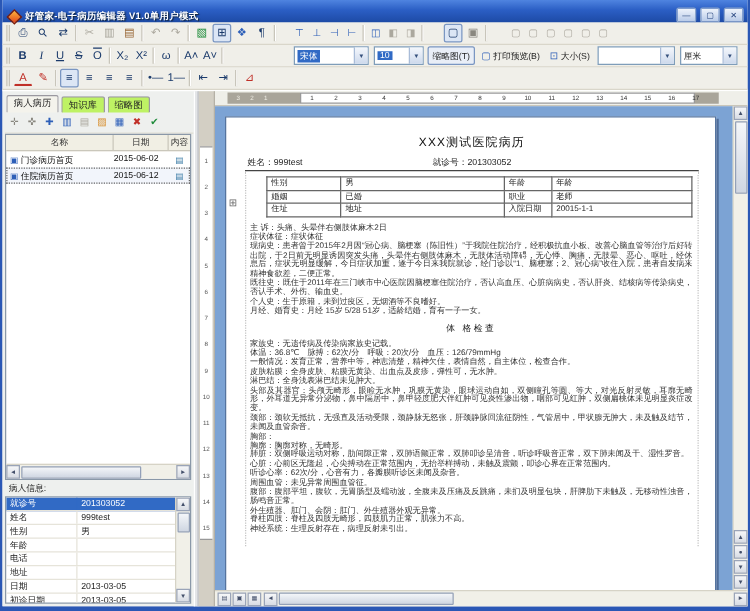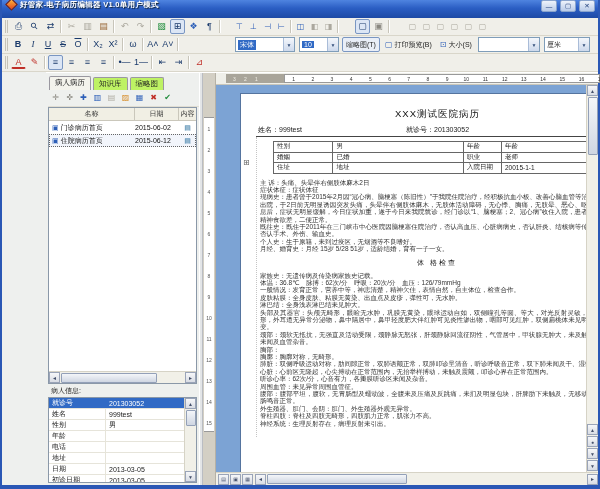--- a/index.html
+++ b/index.html
@@ -1,20 +1,20 @@
 <!DOCTYPE html>
 <html><head>
 <meta charset="utf-8">
 <style>
   *{margin:0;padding:0;box-sizing:border-box;font-family:"Liberation Sans","DejaVu Sans",sans-serif;}
   html,body{width:600px;height:489px;overflow:hidden;}
   .win{position:relative;width:600px;height:489px;display:flex;flex-direction:column;
        background:#eef0ee;border:2px solid #2a57b5;border-top:none;border-bottom:4px solid #2a57b5;}
   
-  .titlebar{height:18px;flex:0 0 18px;display:flex;align-items:flex-start;padding:0 3px;
+  .titlebar{height:18px;flex:0 0 18px;display:flex;align-items:flex-end;padding:0 3px;
     background:linear-gradient(#4f84e0,#2b5ec4 45%,#1d4aa5);color:#fff;}
   .appicon{width:9px;height:9px;margin:0 4px 0 2px;background:linear-gradient(135deg,#ffb53a,#e2441b);
     transform:rotate(45deg);border:1px solid #7c1d08;flex:0 0 9px;}
   .apptitle{font-size:7.5px;font-weight:bold;letter-spacing:.3px;text-shadow:1px 1px 1px #123;flex:1;white-space:nowrap;}
   .wbtn{width:16px;height:12px;margin-left:2px;display:flex;align-items:center;justify-content:center;
     font-size:6.5px;color:#1d3c78;background:linear-gradient(#eef3fb,#b9cbe8);border:1px solid #8aa4cc;border-radius:2px;}
   
   .menubar{height:13px;flex:0 0 13px;display:flex;align-items:center;background:#f0efe9;border-bottom:1px solid #dddace;padding-left:2px;}
   .mitem{font-size:7.5px;color:#222;padding:0 7px;line-height:13px;}
   
@@ -38,21 +38,21 @@
   .spacer{flex:0 0 auto;}
   .combo{height:15px;background:#fff;border:1px solid #7f9db9;display:inline-flex;align-items:center;
     font-size:7px;color:#222;padding-left:2px;position:relative;margin:0 2px;}
   .carrow{width:11px;height:13px;margin-left:auto;display:flex;align-items:center;justify-content:center;
     font-size:5px;color:#35507c;background:linear-gradient(#f4f7fc,#cdd9ec);border-left:1px solid #a9bcd8;}
   .val-sel{background:#316ac5;color:#fff;padding:0 2px;white-space:nowrap;}
   .tbbtn{height:15px;display:inline-flex;align-items:center;gap:2px;font-size:7px;color:#222;padding:0 3px;margin:0 1px;white-space:nowrap;}
   .tbbtn.outlined{border:1px solid #7a96c2;background:#e9eef7;border-radius:2px;}
   .tbbtn .bicon{font-size:8px;color:#2d5fb8;}
   
-  .main{flex:1;display:flex;min-height:0;background:#eef0ee;border-top:1px solid #fff;margin-left:44px;}
+  .main{flex:1;display:flex;min-height:0;background:#eef0ee;border-top:1px solid #fff;}
   
   .sidebar{flex:0 0 153px;display:flex;flex-direction:column;min-height:0;padding:1px 0 2px 2px;}
   .tabs{height:16px;flex:0 0 16px;display:flex;align-items:flex-end;padding-left:1px;}
   .tab{font-size:7.5px;color:#222;padding:1px 5px 1px;background:#bef264;border:1px solid #9a98a0;
     border-bottom:none;border-radius:2px 2px 0 0;margin-right:1px;}
   .tab.act{background:#f4f3ec;padding-bottom:2px;}
   .sbtools{height:17px;flex:0 0 17px;display:flex;align-items:center;gap:1px;padding-left:1px;border-bottom:1px solid #e0ddd2;}
   .tree{flex:1;min-height:0;margin-right:2px;border:1px solid #8a98a8;background:#fff;display:flex;flex-direction:column;}
   .thead{display:flex;height:13px;flex:0 0 13px;background:#f1efe4;border-bottom:1px solid #cac7bb;font-size:7px;color:#333;}
   .thead span{display:flex;align-items:center;justify-content:center;border-right:1px solid #cac7bb;}
@@ -91,21 +91,21 @@
   .docview{flex:1;display:flex;flex-direction:column;min-width:0;min-height:0;}
   .hruler{height:12px;flex:0 0 12px;background:#efefe9;position:relative;border-bottom:1px solid #c9c6ba;}
   .hr-seg{position:absolute;top:1px;height:9px;}
   .hr-margin{background:#a9a59a;}
   .hr-white{background:#fff;border:1px solid #999;}
   .hr-nums{position:absolute;top:1px;height:9px;display:flex;}
   .hrn{width:19.2px;flex:0 0 19.2px;display:flex;align-items:center;justify-content:center;font-size:5px;color:#333;}
   .hrm{width:11px;flex:0 0 11px;display:flex;align-items:center;justify-content:center;font-size:5px;color:#f1efe6;}
   .docbody{flex:1;display:flex;min-height:0;}
   .canvas{flex:1;position:relative;background:#7ca3d4;overflow:hidden;}
-  .page{position:absolute;left:24px;top:8px;width:393px;bottom:-6px;background:#fff;
+  .page{position:absolute;left:8px;top:8px;width:393px;bottom:-6px;background:#fff;
     border:1px solid #55749f;box-shadow:2px 2px 0 rgba(25,45,85,.45);padding:14px 13px 0 15px;}
   .doc-title{text-align:center;font-size:9.5px;color:#111;letter-spacing:1px;}
   .pline{display:flex;font-size:7px;color:#222;margin-top:4px;padding-left:2px;}
   .pline .pl-left{flex:0 0 148px;}
   .dochr{border-top:1px solid #444;margin-top:1px;}
   .anchor{position:absolute;left:2px;top:64px;font-size:8px;color:#666;}
   .content{border-left:1px dotted #c4c4c4;border-right:1px dotted #c4c4c4;padding:3px 4px 0 3px;min-height:300px;}
   table.dtable{border-collapse:collapse;margin:1px 0 5px 13px;}
   table.dtable td{border:1px solid #666;font-size:6.5px;color:#222;height:10.5px;padding:0 3px;white-space:nowrap;}
   td.w1{width:60px;} td.w2{width:132px;} td.w3{width:38px;} td.w4{width:113px;}

